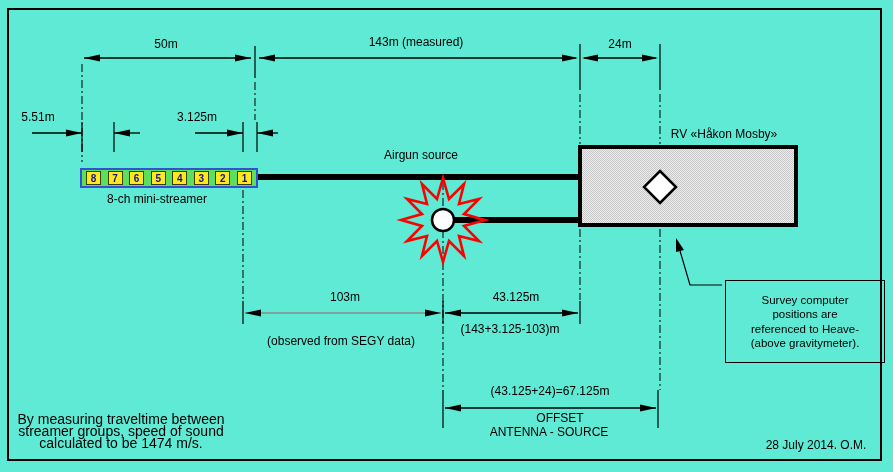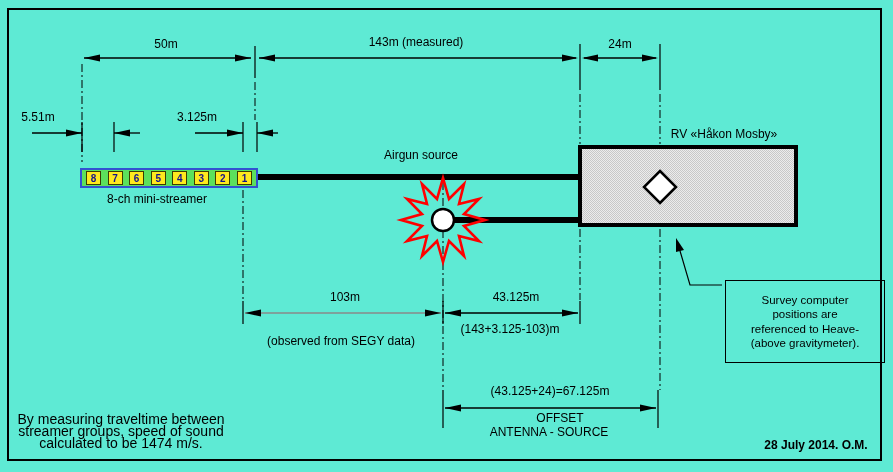--- a/index.html
+++ b/index.html
@@ -32,21 +32,21 @@
     border:1.3px solid #000;box-sizing:border-box;
     display:flex;flex-direction:column;justify-content:center;
     font-size:11.5px;line-height:14.5px;text-align:center;margin-top:20px;
   }
   #note-box{
     position:absolute;left:121px;top:413px;transform:translateX(-50%);
     font-size:14px;line-height:12px;text-align:center;white-space:nowrap;
   }
   #date-label{
     position:absolute;left:816px;top:438px;transform:translateX(-50%);
-    font-size:12px;font-weight:bold;white-space:nowrap;
+    font-size:12px;font-weight:normal;white-space:nowrap;
   }
 </style>
 </head>
 <body>
 
 <div id="stage">
 
   <div id="frame"></div>
 
   <svg width="893" height="472" viewBox="0 0 893 472">

